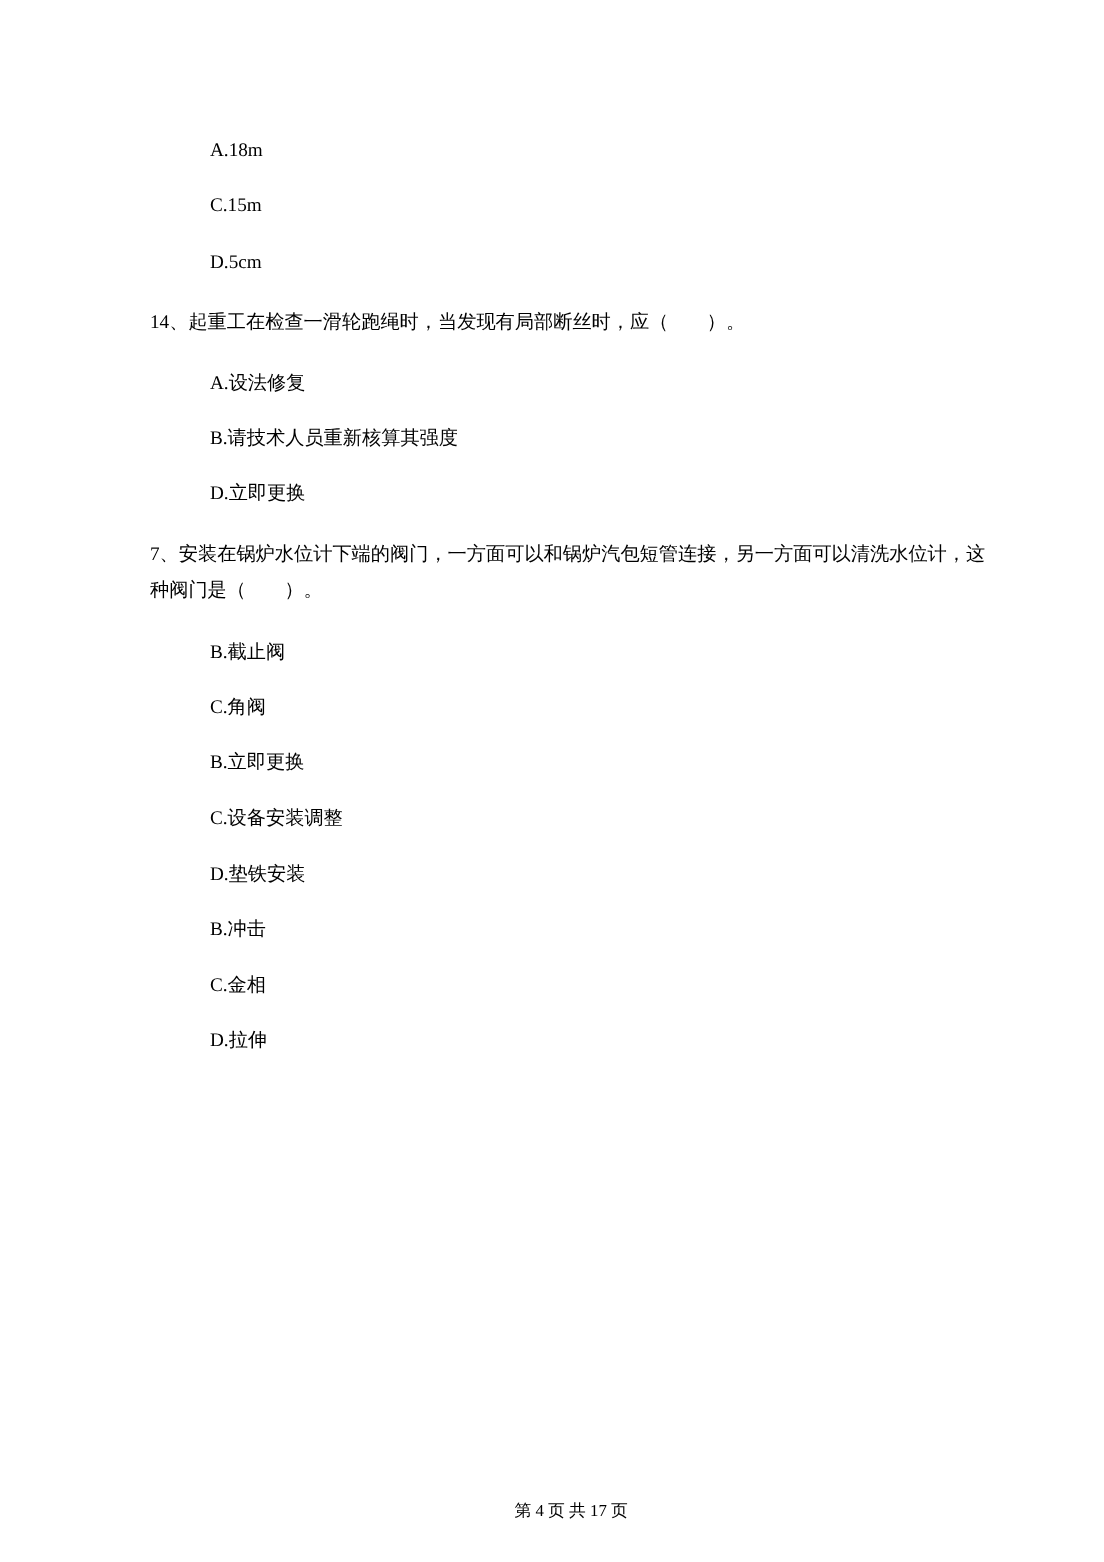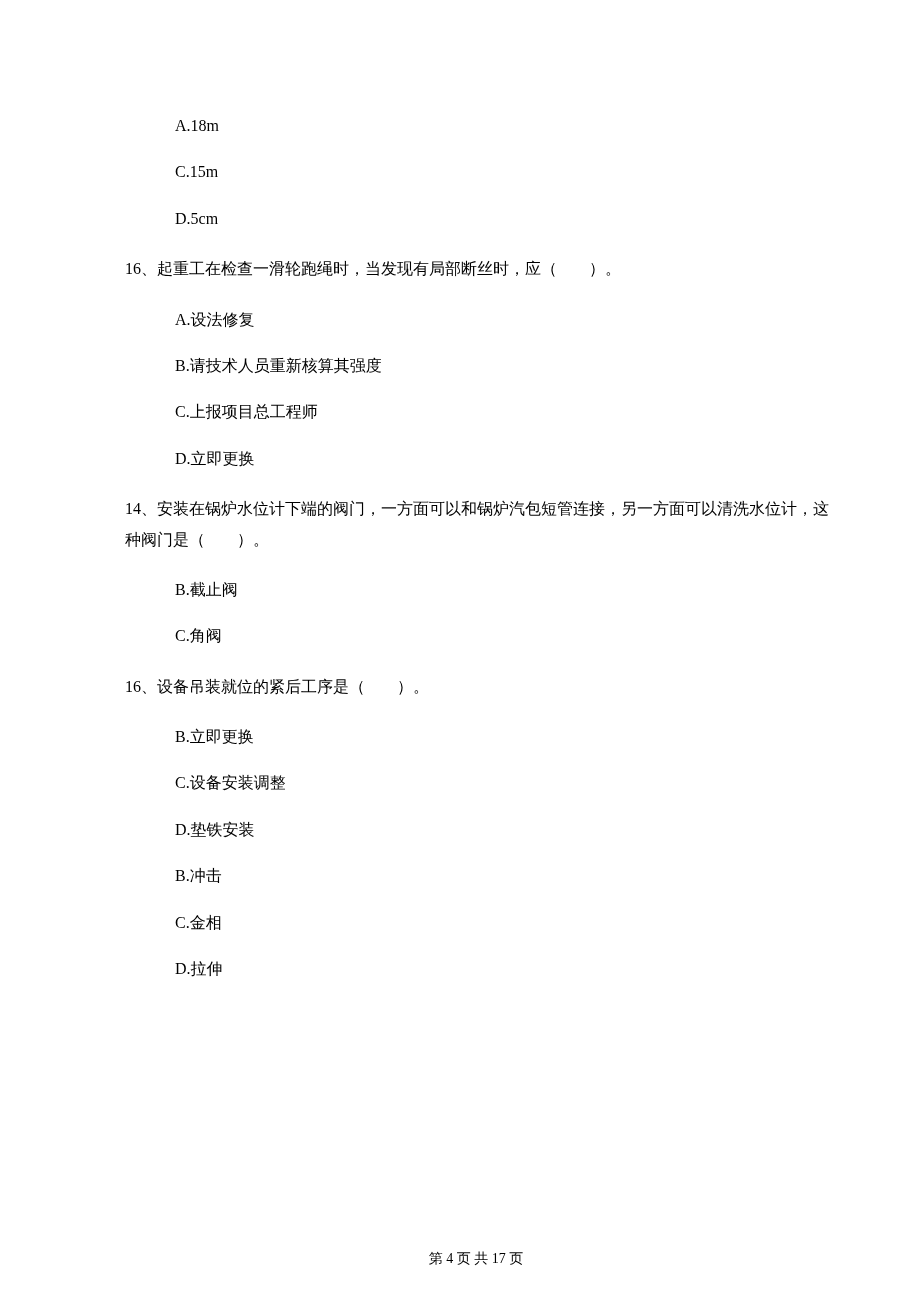--- a/index.html
+++ b/index.html
@@ -42,35 +42,33 @@
 <body>
 
 <div class="page">
 
   <div class="indent">
     <p class="option">A.18m</p>
     <p class="option">C.15m</p>
     <p class="option">D.5cm</p>
   </div>
 
-  <p class="question">16、起重工在检查一滑轮跑绳时，当发现有局部断丝时，应（　　）。</p>
+  <p class="question">14、起重工在检查一滑轮跑绳时，当发现有局部断丝时，应（　　）。</p>
   <div class="indent">
     <p class="option">A.设法修复</p>
     <p class="option">B.请技术人员重新核算其强度</p>
-    <p class="option">C.上报项目总工程师</p>
     <p class="option">D.立即更换</p>
   </div>
 
-  <p class="question">14、安装在锅炉水位计下端的阀门，一方面可以和锅炉汽包短管连接，另一方面可以清洗水位计，这种阀门是（　　）。</p>
+  <p class="question">7、安装在锅炉水位计下端的阀门，一方面可以和锅炉汽包短管连接，另一方面可以清洗水位计，这种阀门是（　　）。</p>
   <div class="indent">
     <p class="option">B.截止阀</p>
     <p class="option">C.角阀</p>
   </div>
 
-  <p class="question">16、设备吊装就位的紧后工序是（　　）。</p>
   <div class="indent">
     <p class="option">B.立即更换</p>
     <p class="option">C.设备安装调整</p>
     <p class="option">D.垫铁安装</p>
   </div>
 
   <div class="indent">
     <p class="option">B.冲击</p>
     <p class="option">C.金相</p>
     <p class="option">D.拉伸</p>

